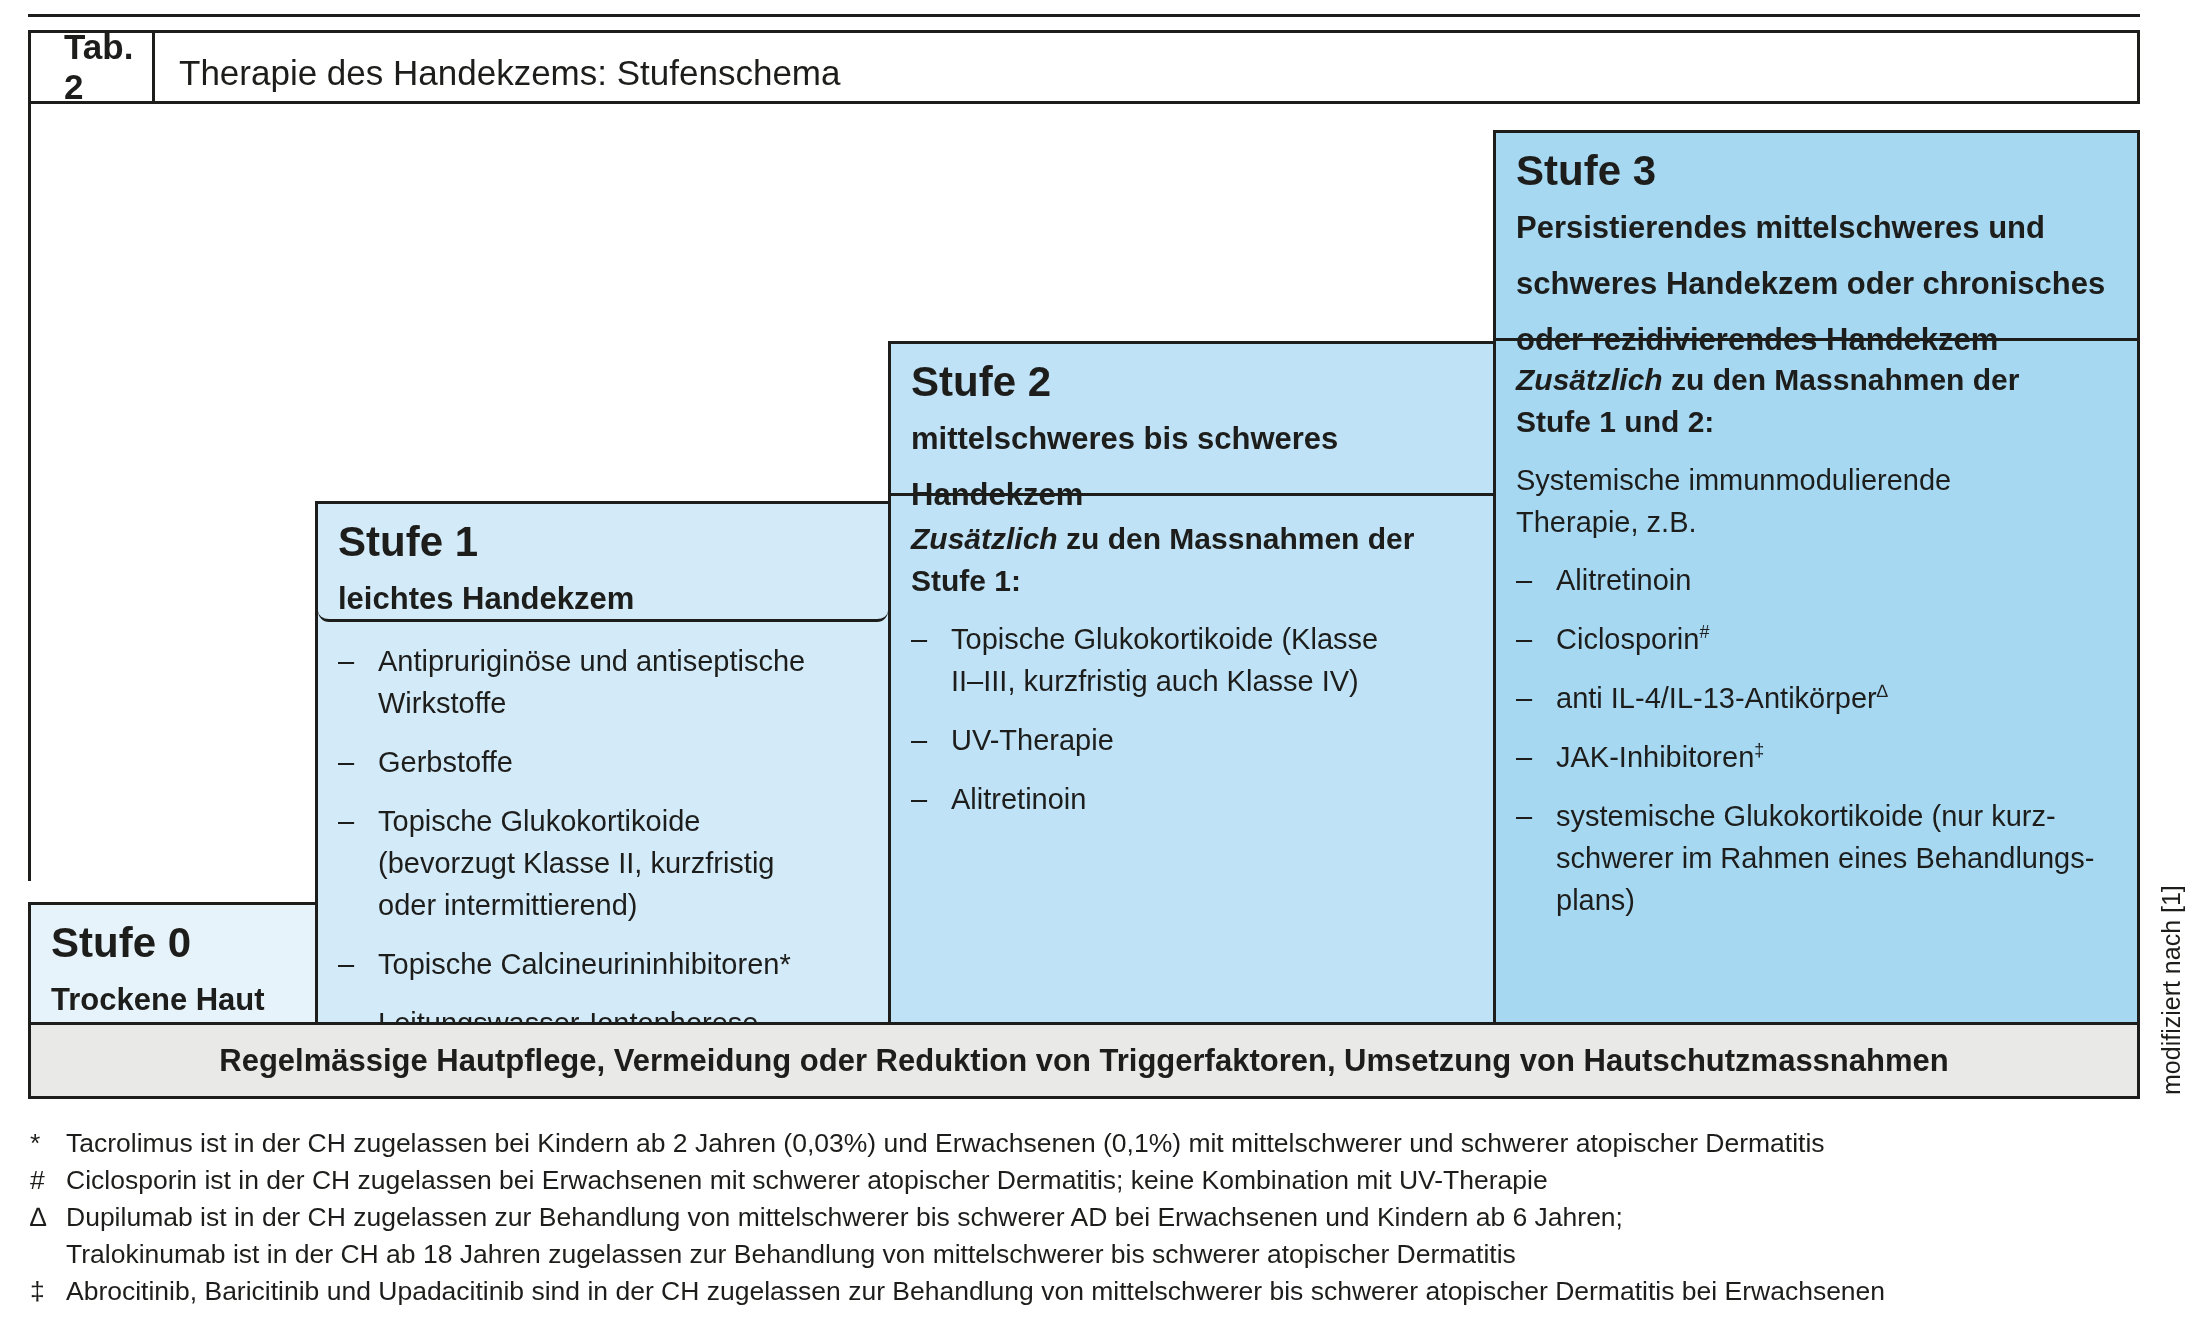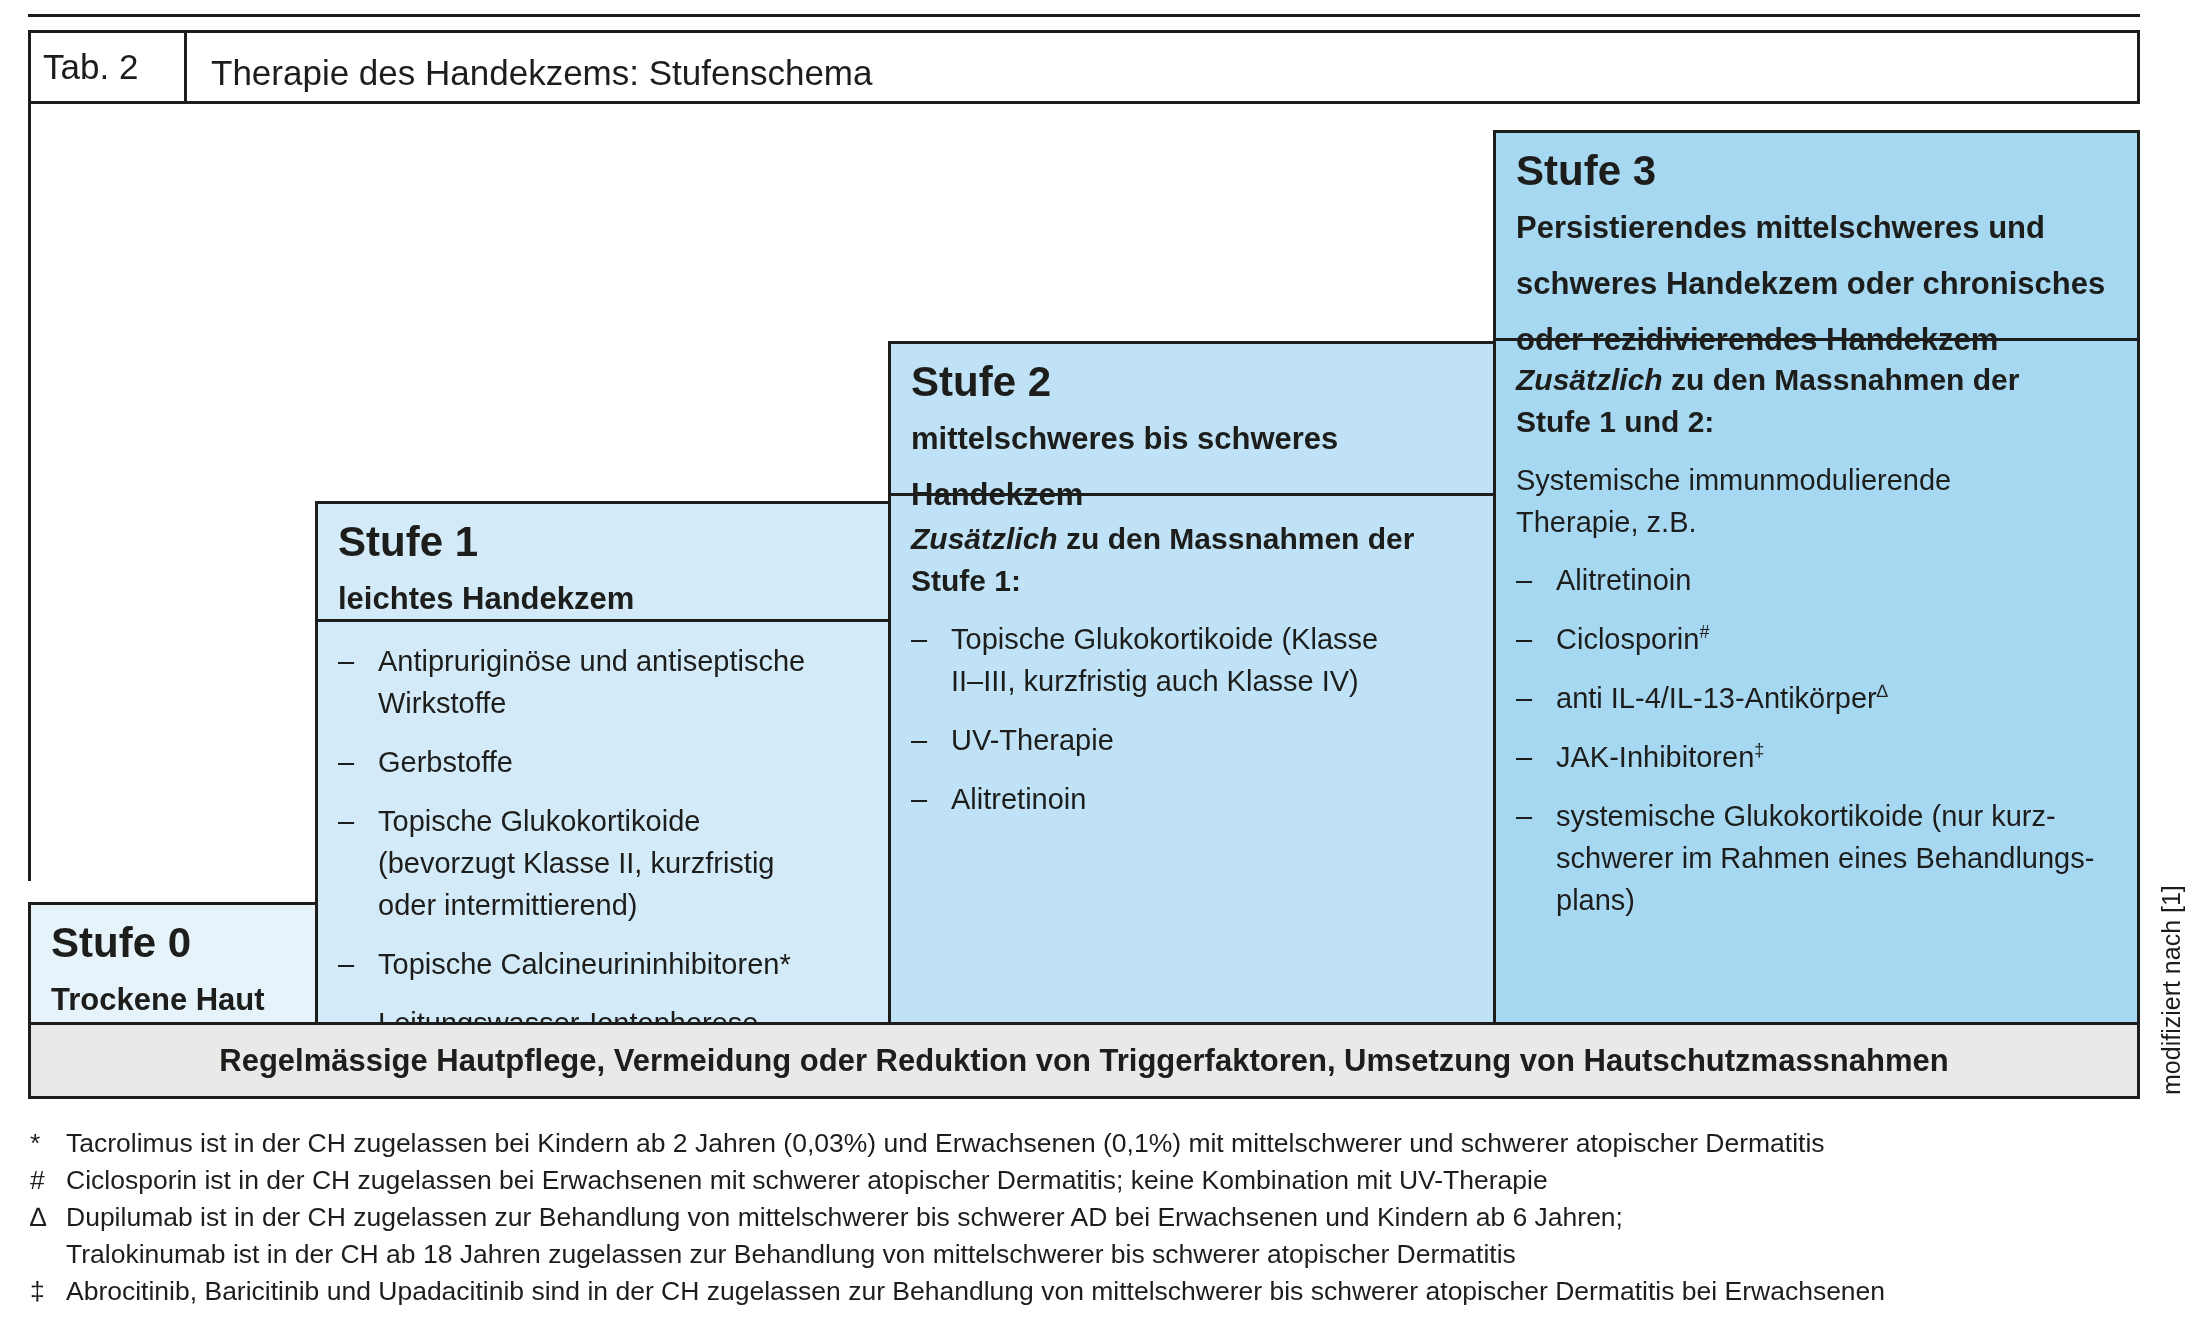--- a/index.html
+++ b/index.html
@@ -10,35 +10,35 @@
   .canvas{
     position:relative; width:2200px; height:1325px; background:#ffffff;
     font-family:"Liberation Sans", sans-serif; color:var(--ink); overflow:hidden;
   }
   .top-rule{position:absolute; left:28px; top:14px; width:2112px; height:3px; background:var(--border);}
   .caption{
     position:absolute; left:28px; top:30px; width:2112px; height:74px;
     border:3px solid var(--border); box-sizing:border-box; background:#fff; display:flex;
   }
   .caption-tab{
-    width:156px; border-right:3px solid var(--border); box-sizing:border-box;
-    display:flex; align-items:center; padding-left:12px;
-    font-size:35px; font-weight:normal;
+    width:124px; border-right:3px solid var(--border); box-sizing:border-box;
+    display:flex; align-items:center; padding-left:33px;
+    font-size:35px; font-weight:bold;
   }
   .caption-title{flex:1; display:flex; align-items:center; padding-left:24px; font-size:35px;margin-top:12px;}
   .left-edge{position:absolute; left:28px; top:104px; width:3px; height:777px; background:var(--border);}
   .step{
     position:absolute; box-sizing:border-box; border:3px solid var(--border);margin-top:24px;
   }
   .step0{left:28px;  top:878px; width:290px; height:146px; background:var(--step0);}
   .step1{left:315px; top:477px; width:576px; height:547px; background:var(--step1);}
   .step2{left:888px; top:317px; width:608px; height:707px; background:var(--step2);}
   .step3{left:1493px;top:106px; width:647px; height:918px; background:var(--step3);}
   .step-head{box-sizing:border-box; padding:14px 18px 0 20px;}
-  .step1 .step-head{height:118px; border-bottom:3px solid var(--border);}
+  .step1 .step-head{height:118px; border-bottom:3px solid var(--border);border-radius:11px;}
   .step2 .step-head{height:152px; border-bottom:3px solid var(--border);}
   .step3 .step-head{height:208px; border-bottom:3px solid var(--border);}
   .step-title{font-size:42px; font-weight:bold; line-height:1.12;}
   .step-subtitle{font-size:31px; font-weight:bold; line-height:56px; margin-top:6px; white-space:pre-line;}
   .step-body{box-sizing:border-box; padding:18px 14px 0 20px;}
   .step2 .step-body{padding-top:22px;}
   .intro{font-size:30px; font-weight:bold; line-height:42px; white-space:pre-line; margin:0 0 16px 0;}
   .intro .em{font-style:italic;}
   .note{font-size:29px; line-height:42px; white-space:pre-line; margin:0 0 16px 0;}
   ul.items{list-style:none; margin:0; padding:0; display:flex; flex-direction:column; gap:17px;

